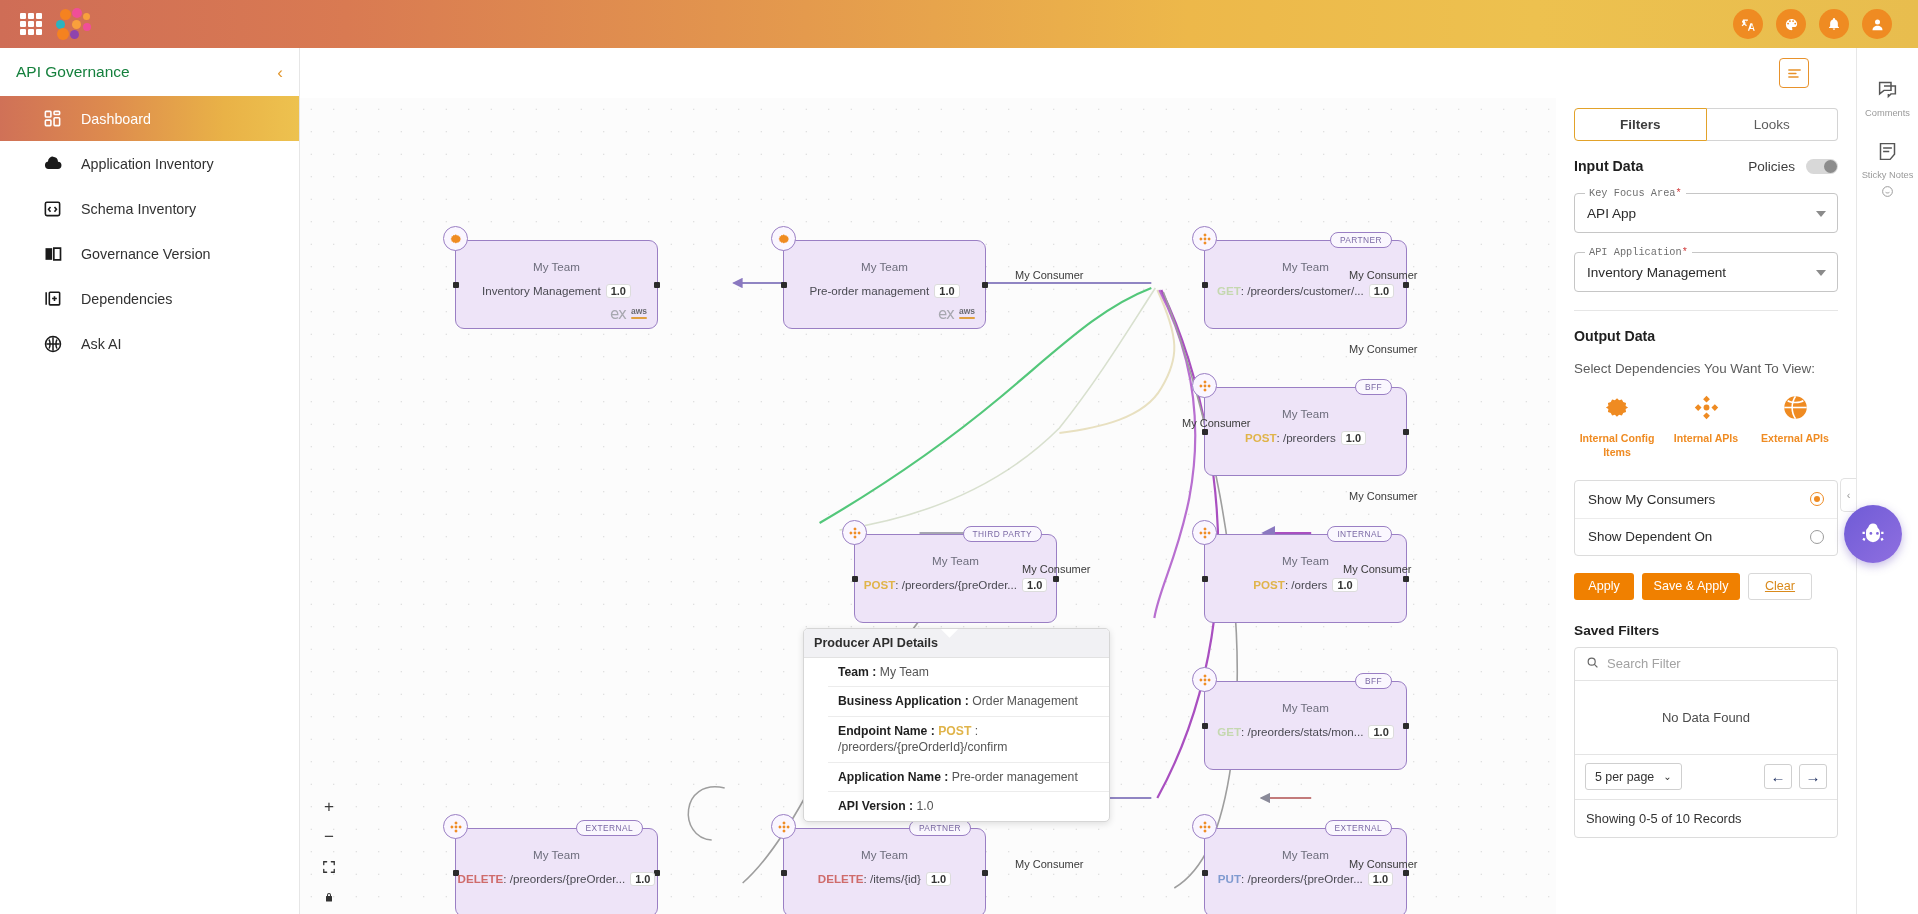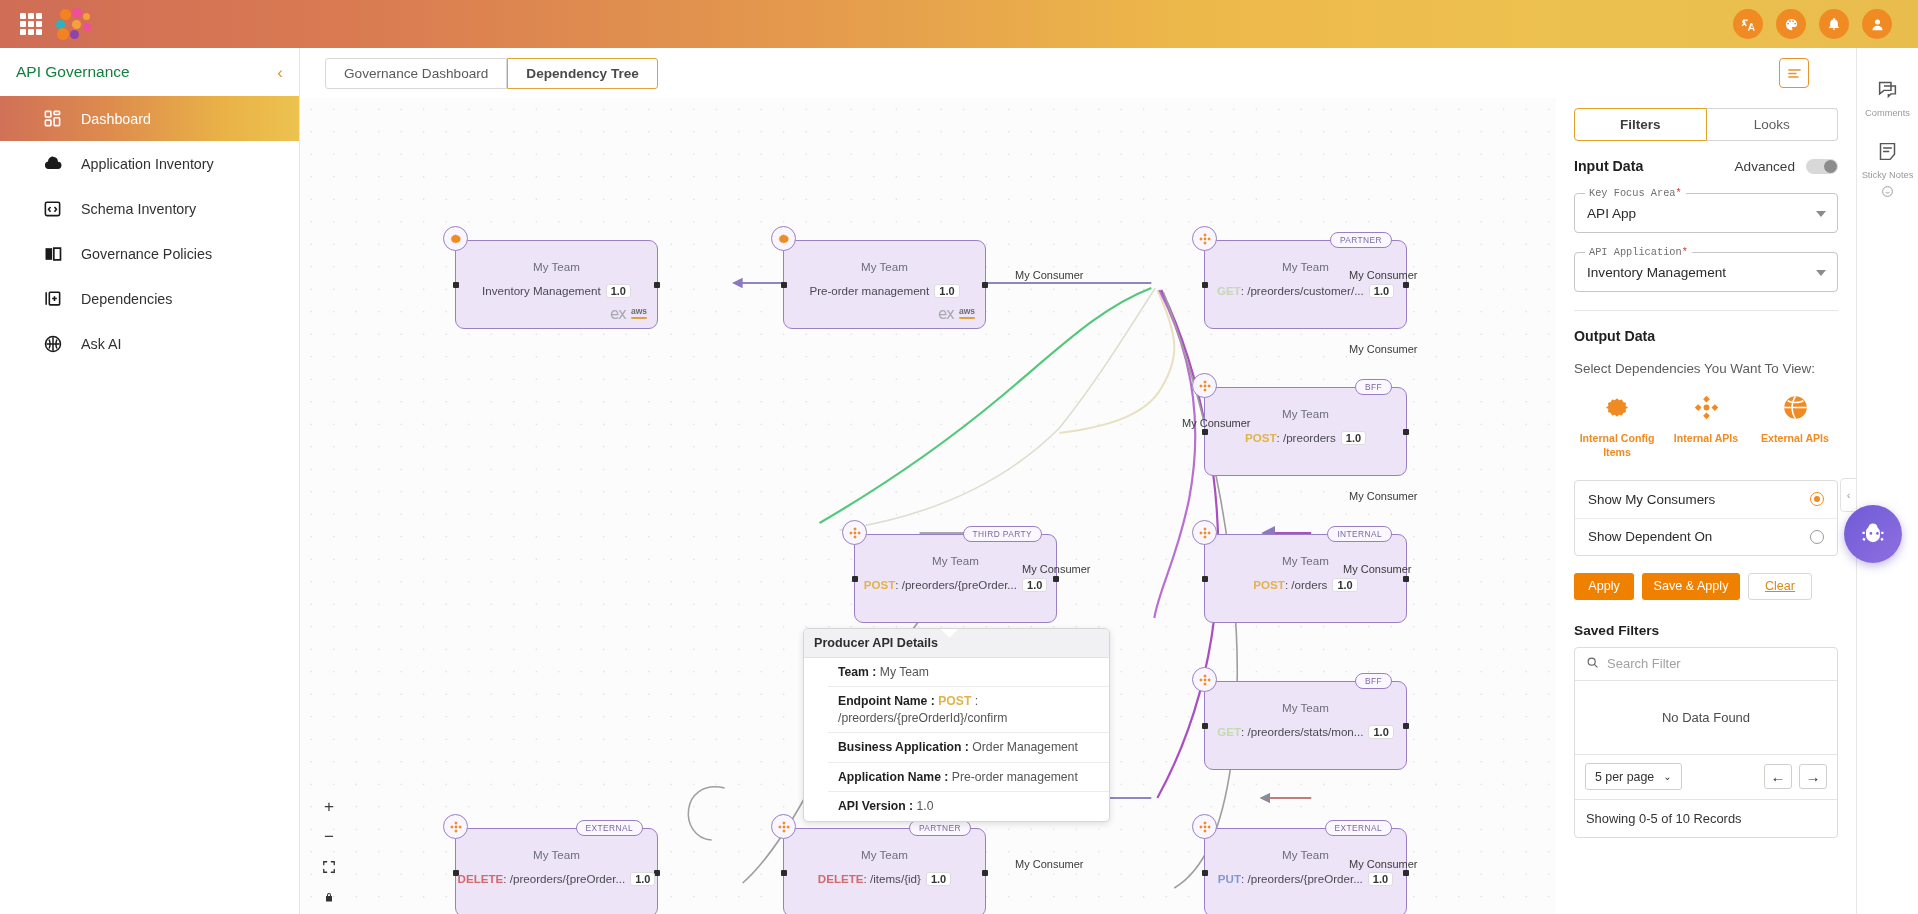--- a/index.html
+++ b/index.html
@@ -267,21 +267,21 @@
     <span>Schema Inventory</span>
   </div>
 
   <div class="nav-item">
     <span class="nic">
       <svg width="20" height="20" viewBox="0 0 24 24" fill="#1a1a1a">
           <path d="M3 5h8v14H3z"></path>
           <path d="M13 5h8v14h-8z" fill="none" stroke="#1a1a1a" stroke-width="2"></path>
         </svg>
     </span>
-    <span>Governance Policies</span>
+    <span>Governance Version</span>
   </div>
 
   <div class="nav-item">
     <span class="nic">
       <svg width="19" height="19" viewBox="0 0 24 24" fill="none" stroke="#1a1a1a" stroke-width="2">
           <path d="M4 4v16"></path>
           <rect x="8" y="4" width="13" height="16" rx="1"></rect>
           <path d="M14.5 9v6M11.5 12h6"></path>
         </svg>
     </span>
@@ -295,24 +295,20 @@
           <path d="M12 4v16M4 12h16M7 6.5c2 2 2 9 0 11M17 6.5c-2 2-2 9 0 11"></path>
         </svg>
     </span>
     <span>Ask AI</span>
   </div>
 </div>
 
 <div class="main">
 
   <div class="tabstrip">
-    <div class="tabs">
-      <div class="tab">Governance Dashboard</div>
-      <div class="tab active">Dependency Tree</div>
-    </div>
     <div class="legend-btn">
       <svg width="17" height="17" viewBox="0 0 24 24" fill="none" stroke="#e8922b" stroke-width="2" stroke-linecap="round">
           <path d="M4 7h16M4 12h10M4 17h13"></path>
         </svg>
     </div>
   </div>
 
   <div class="canvas">
 
     <svg class="edges" viewBox="0 0 1262 816" preserveAspectRatio="none">
@@ -504,27 +500,27 @@
     <div class="edgelabel" style="left:1049px;top:760px;">My Consumer</div>
 
     <div class="tipcard" style="left:503px;top:530px;">
       <div class="tiparrow"></div>
       <div class="tiphead">Producer API Details</div>
       <div class="tiprow">
         <b>Team :</b>
         <span>My Team</span>
       </div>
       <div class="tiprow">
+        <b>Business Application :</b>
+        <span>Order Management</span>
+      </div>
+      <div class="tiprow">
         <b>Endpoint Name :</b>
         <b class="verb-post" style="color:#e0b44a">POST</b>
         <span>: /preorders/{preOrderId}/confirm</span>
-      </div>
-      <div class="tiprow">
-        <b>Business Application :</b>
-        <span>Order Management</span>
       </div>
       <div class="tiprow">
         <b>Application Name :</b>
         <span>Pre-order management</span>
       </div>
       <div class="tiprow">
         <b>API Version :</b>
         <span>1.0</span>
       </div>
     </div>
@@ -549,21 +545,21 @@
 <div class="rpanel">
 
   <div class="seg">
     <div class="on">Filters</div>
     <div>Looks</div>
   </div>
 
   <div class="row-between">
     <div class="sec-title">Input Data</div>
     <div style="display:flex;align-items:center;gap:11px;">
-      <span class="adv-label">Advanced</span>
+      <span class="adv-label">Policies</span>
       <span class="toggle">
           <i></i>
         </span>
     </div>
   </div>
 
   <div class="field">
     <span class="flabel"><span>Key Focus Area</span><em>*</em></span>
     <span class="fval">API App</span>
     <span class="caret"></span>

